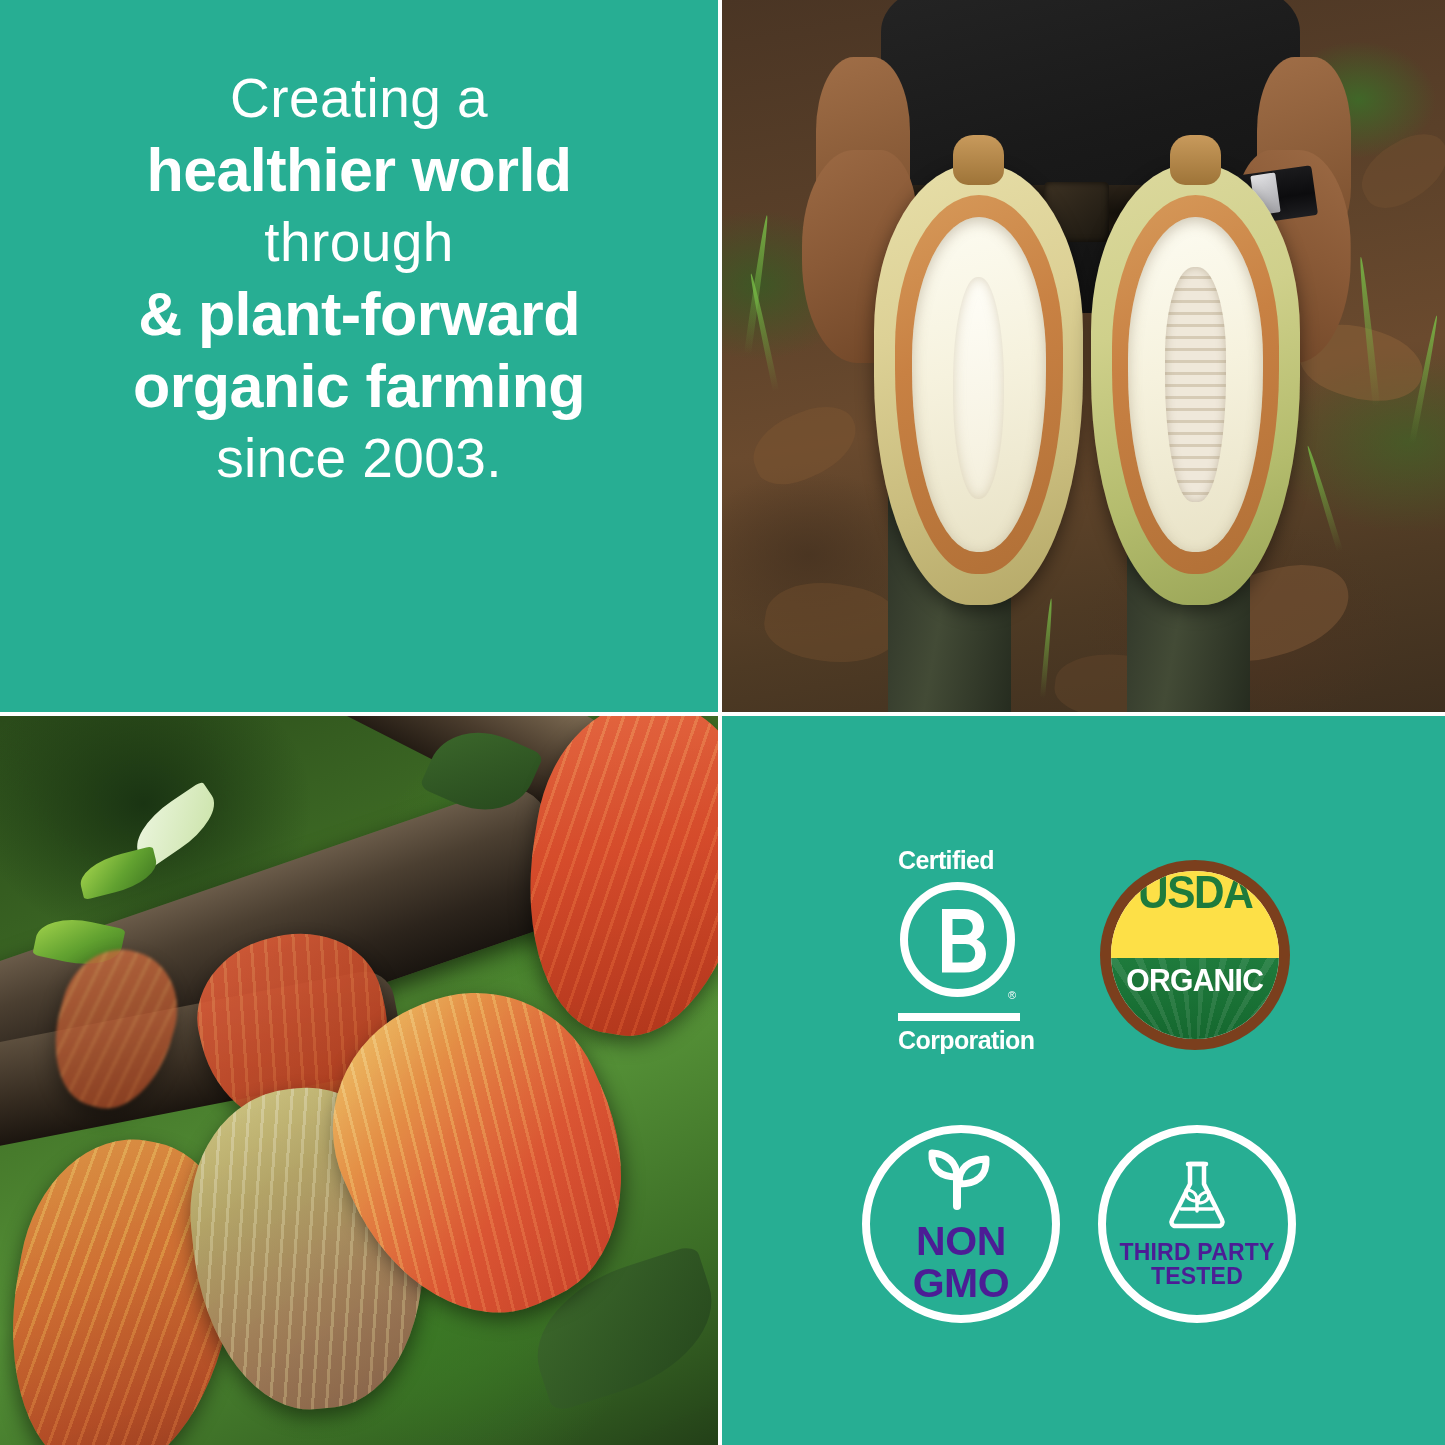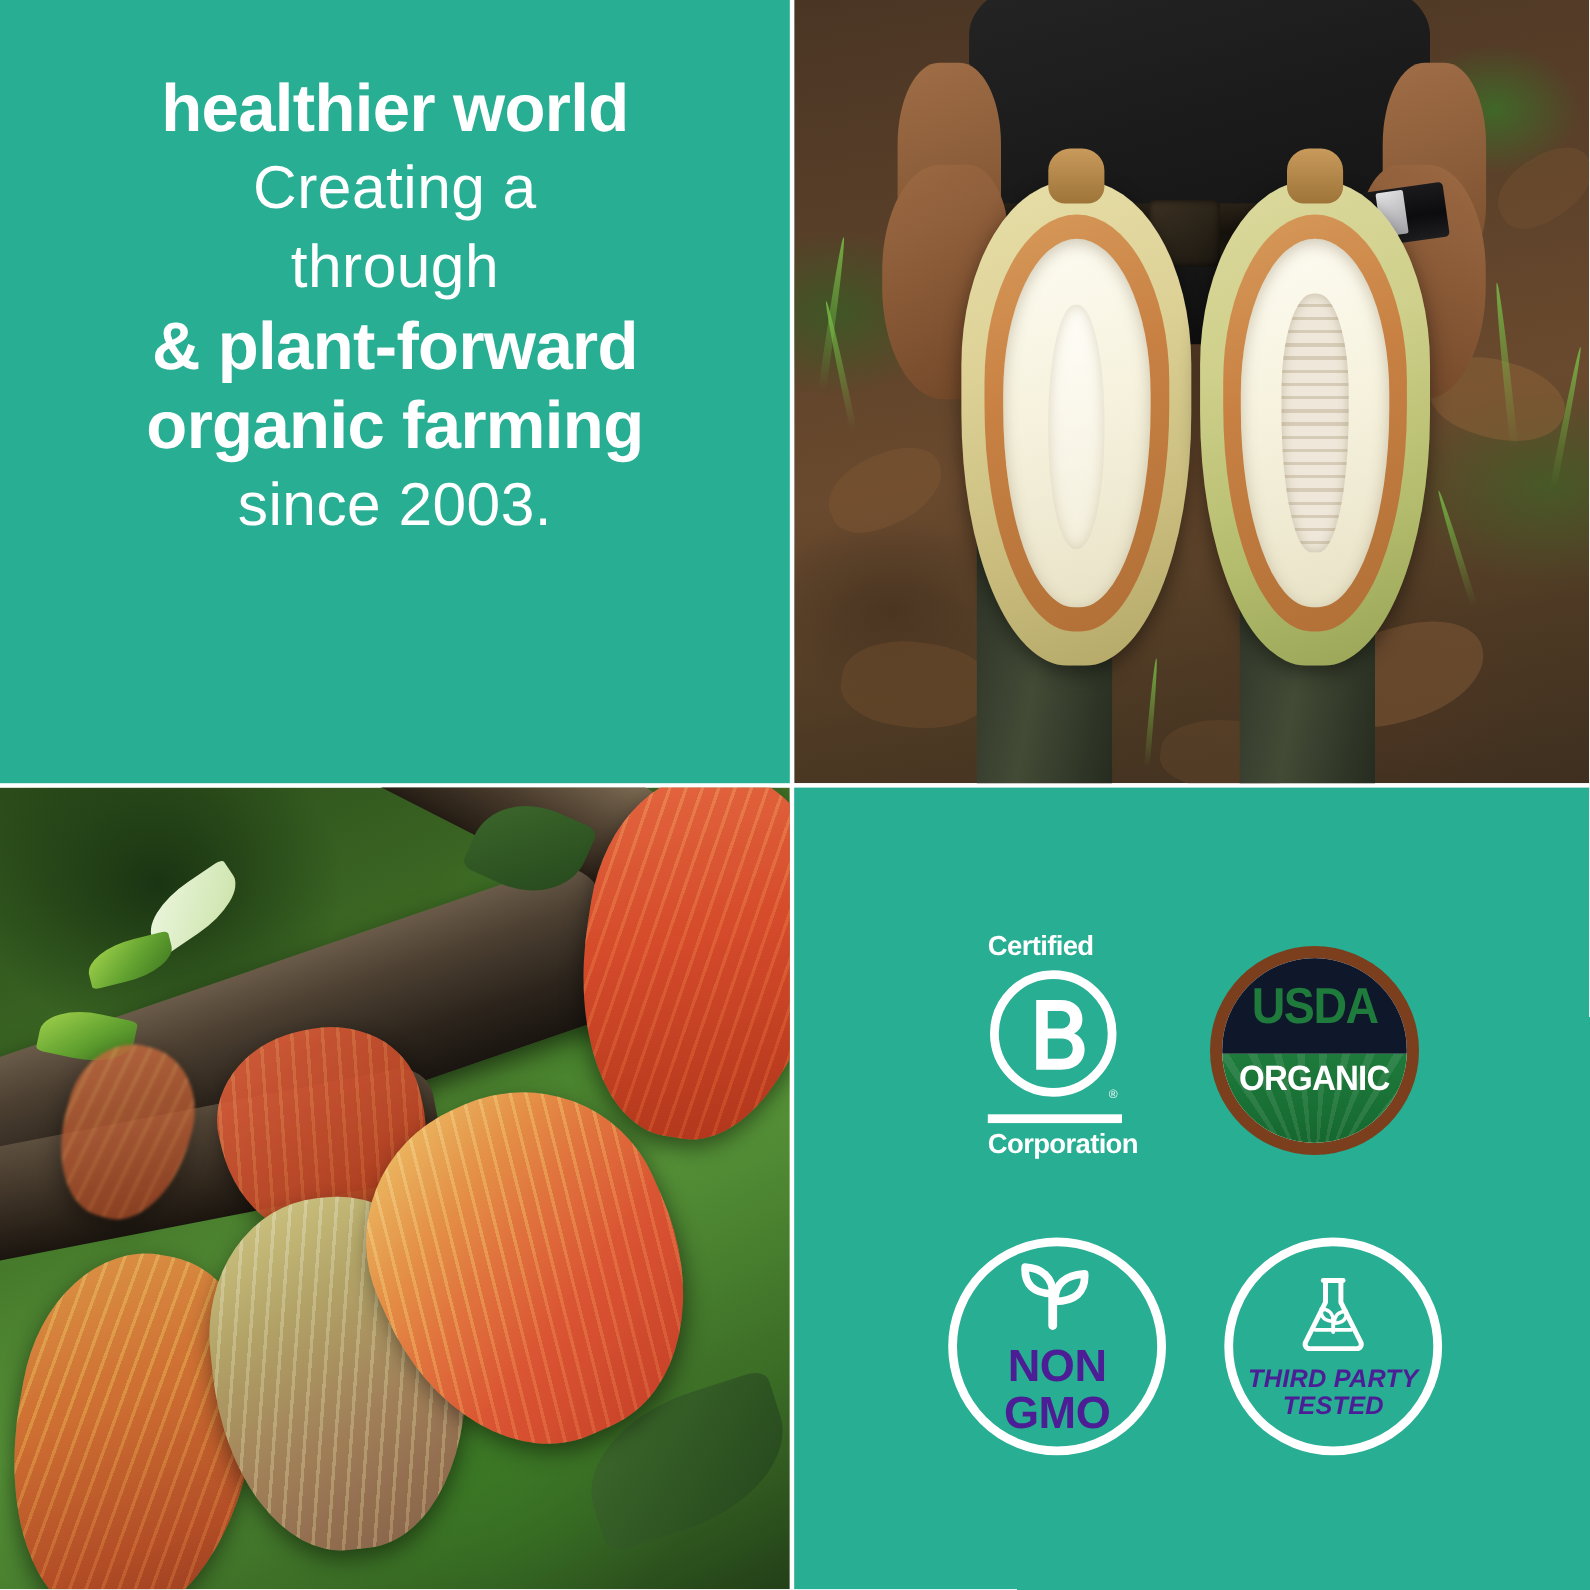--- a/index.html
+++ b/index.html
@@ -356,23 +356,23 @@
   #usda-inner {
     position: relative;
     width: 100%; height: 100%;
     border-radius: 50%;
     overflow: hidden;
     background: #ffffff;
   }
   #usda-top-half {
     position: absolute;
     left: 0; top: 0; right: 0; height: 52%;
-    background: #0f172a;
+    background: #fde047;
     display: flex;
-    align-items: center;
+    align-items: flex-start;
     justify-content: center;
   }
   #usda-wordmark {
     color: #1E7B3C;
     font-size: 46px;
     font-weight: 800;
     letter-spacing: -1.5px;
     line-height: .95;
     transform: scaleX(0.92);
   }
@@ -405,42 +405,42 @@
     border-radius: 50%;
     border: 8px solid #ffffff;
     box-sizing: border-box;
     display: flex;
     flex-direction: column;
     align-items: center;
     justify-content: center;
     color: #4c1d95;
   }
   #badge-non-gmo { left: 140px; top: 409px; }
-  #badge-third-party { left: 391px; top: 409px; font-style: italic; }
+  #badge-third-party { left: 376px; top: 409px; }
 
   .badge-icon { margin-bottom: 6px; }
 
   .badge-caption {
     font-weight: 800;
     text-align: center;
     line-height: 1.03;
     letter-spacing: -0.4px;
   }
   #non-gmo-caption { font-size: 41px; }
   #third-party-caption { font-size: 23px; letter-spacing: 0.2px; }
 </style>
 </head>
 <body>
 
 <div id="canvas">
 
   <div class="quad teal-bg" id="quad-message">
     <div id="mission-statement">
+      <span class="line ln-light">Creating a</span>
       <span class="line ln-bold">healthier world</span>
-      <span class="line ln-light">Creating a</span>
       <span class="line ln-light">through</span>
       <span class="line ln-bold">&amp; plant-forward</span>
       <span class="line ln-bold">organic farming</span>
       <span class="line ln-light">since 2003.</span>
     </div>
   </div>
 
   <div class="quad" id="quad-photo-pods">
     <div class="photo">
       <div id="photo-forest-floor"></div>

